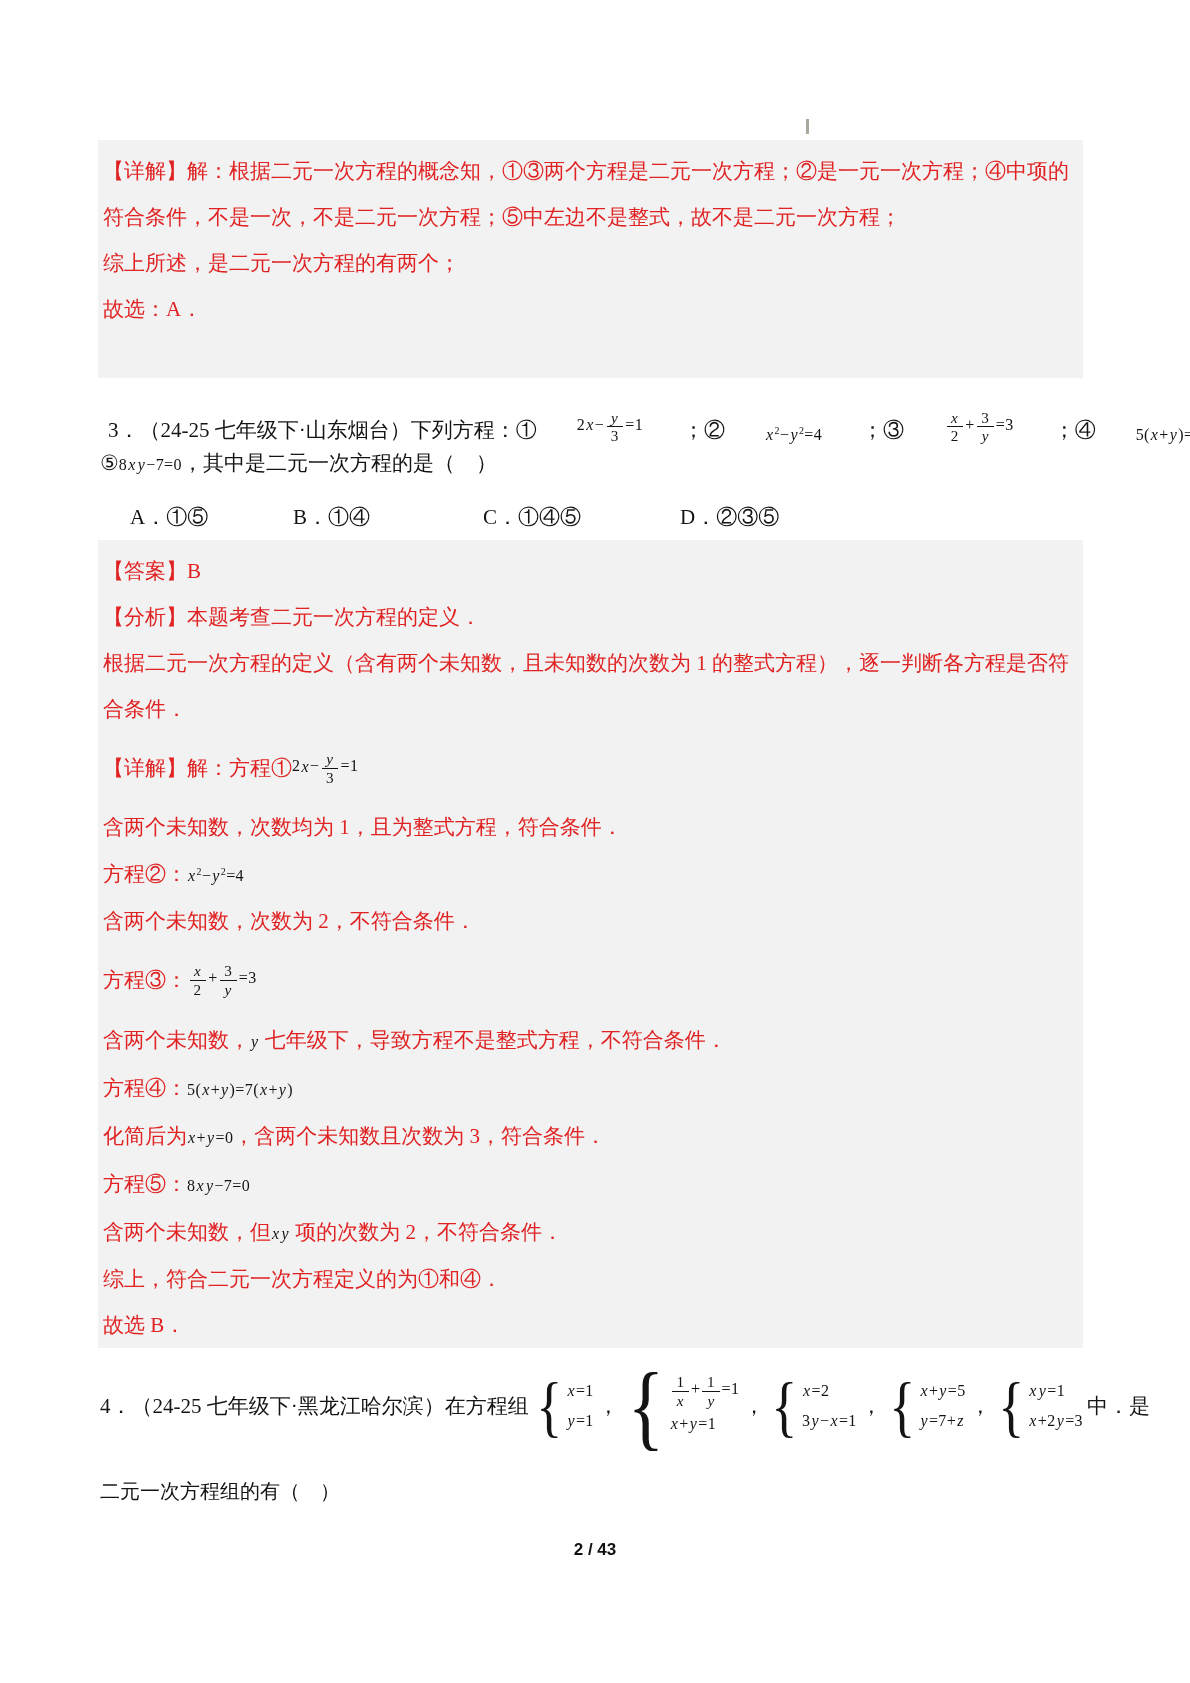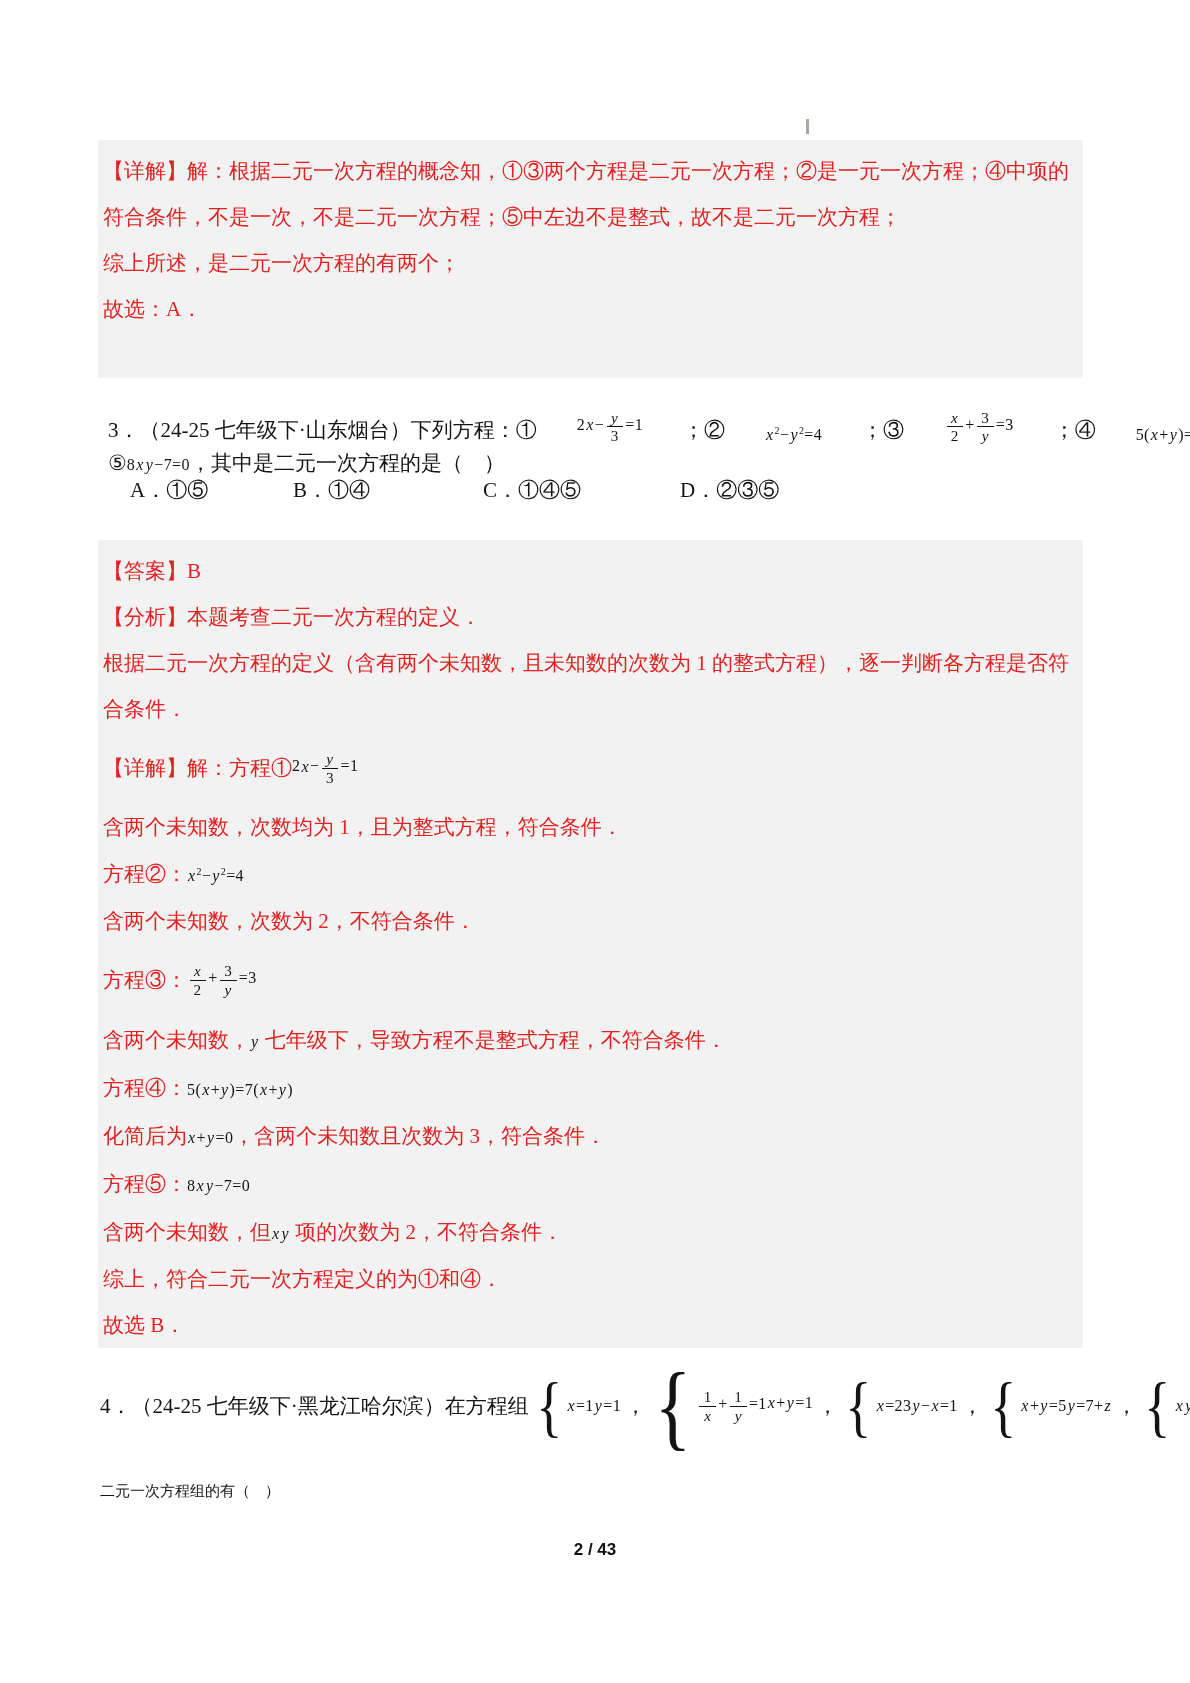--- a/index.html
+++ b/index.html
@@ -19,32 +19,32 @@
   .med{height:48px;line-height:48px;}
   .tall{height:72px;display:flex;align-items:center;line-height:normal;}
   .math{font-family:"Liberation Serif", serif;color:var(--ink);font-size:16px;letter-spacing:0.4px;}
   .math i{font-style:italic;padding:0 1px;}
   sup{font-size:0.62em;line-height:0;}
   .frac{display:inline-flex;flex-direction:column;align-items:center;vertical-align:middle;line-height:1.12;font-size:0.95em;margin:0 2px;text-align:center;}
   .frac .num{padding:0 4px;}
   .frac .den{border-top:1.4px solid var(--ink);padding:0 4px;}
   .system{display:inline-flex;align-items:center;margin:0 4px;}
   .system .brace{line-height:0;transform:scaleX(0.8);font-weight:400;color:var(--ink);}
-  .syscol{display:inline-flex;flex-direction:row;align-items:flex-start;margin-left:1px;}
+  .syscol{display:inline-flex;flex-direction:column;align-items:flex-start;margin-left:1px;}
   .sysrow{line-height:30px;white-space:nowrap;}
   #caret{position:absolute;left:806px;top:119px;width:3px;height:15px;background:#aaa89c;}
   #q3l1{position:absolute;left:108px;top:364px;height:80px;display:flex;align-items:flex-end;white-space:nowrap;font-size:21px;gap:40px;}
-  #q3l2{position:absolute;left:108px;top:448px;font-size:21px;line-height:30px;white-space:nowrap;}
-  #q3opts{position:absolute;left:130px;top:475px;display:flex;font-size:21px;line-height:30px;}
+  #q3l2{position:absolute;left:100px;top:448px;font-size:21px;line-height:30px;white-space:nowrap;}
+  #q3opts{position:absolute;left:130px;top:502px;display:flex;font-size:21px;line-height:30px;}
   .opt{display:inline-block;}
   .opt:nth-child(1){width:163px;}
   .opt:nth-child(2){width:190px;}
   .opt:nth-child(3){width:197px;}
   #q4l1{position:absolute;left:100px;top:1345px;width:1000px;height:122px;display:flex;align-items:center;white-space:nowrap;font-size:21px;}
-  #q4l2{position:absolute;left:100px;top:1476px;font-size:15px;line-height:30px;}
+  #q4l2{position:absolute;left:100px;top:1476px;font-size:20px;line-height:30px;}
   #footer{position:absolute;left:0;right:0;top:1540px;text-align:center;
     font-family:"Liberation Sans", sans-serif;font-weight:bold;font-size:17px;color:#111;}
 </style>
 </head>
 <body>
 
 <div class="page">
   <div id="caret"></div>
 
   <section id="block1" class="gray">

